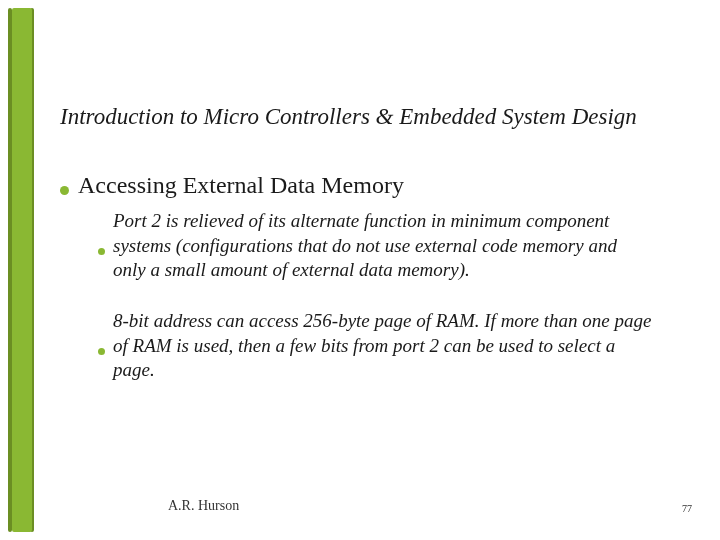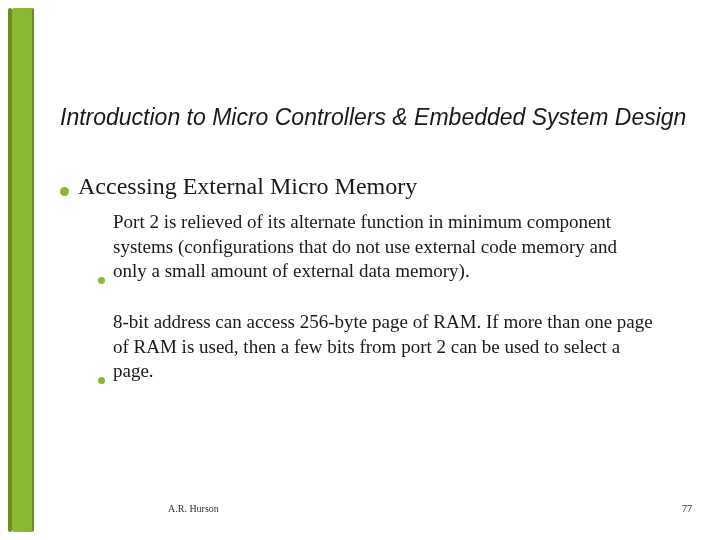--- a/index.html
+++ b/index.html
@@ -32,21 +32,21 @@
   }
   .content {
     position: absolute;
     left: 60px; top: 0; right: 20px; bottom: 0;
   }
   .title {
     margin-top: 104px;
     font-style: italic;
     font-size: 23px;
     color: #1a1a1a;
-    font-family: Liberation Sans, sans-serif;
+    font-family: Liberation Serif, serif;
   }
   .bullet-l1 {
     margin-top: 42px;
     display: flex;
     align-items: flex-start;
   }
   .dot-l1 {
     width: 9px; height: 9px;
     background: #8ab833;
     border-radius: 50%;
@@ -56,42 +56,43 @@
   }
   .txt-l1 {
     font-size: 24px;
     color: #1a1a1a;
     font-family: 'Times New Roman', Georgia, serif;
   }
   .bullet-l2 {
     margin-left: 38px;
     margin-top: 10px;
     display: flex;
-    align-items: flex-end;
+    align-items: center;
+    font-style: italic;
   }
   .bullet-l2 + .bullet-l2 { margin-top: 26px; }
   .dot-l2 {
     width: 7px; height: 7px;
     background: #8ab833;
     border-radius: 50%;
     flex-shrink: 0;
     margin-top: 11px;
     margin-right: 8px;
   }
   .txt-l2 {
     font-size: 19px;
     color: #1a1a1a;
     line-height: 1.3;
     font-family: 'Times New Roman', Georgia, serif;
     max-width: 540px;
   }
   .footer-author {
     position: absolute;
     left: 168px; bottom: 26px;
-    font-size: 10px;
+    font-size: 14px;
     color: #333;
     font-family: 'Times New Roman', serif;
   }
   .footer-page {
     position: absolute;
     right: 28px; bottom: 26px;
     font-size: 10px;
     color: #333;
     font-family: 'Times New Roman', serif;
     margin-left: 31px;
@@ -103,21 +104,21 @@
 <div class="side-accent">
   <div class="accent-thin"></div>
   <div class="accent-main"></div>
 </div>
 
 <div class="content">
   <div class="title">Introduction to Micro Controllers &amp; Embedded System Design</div>
 
   <div class="bullet-l1">
     <div class="dot-l1"></div>
-    <div class="txt-l1">Accessing External Micro Memory</div>
+    <div class="txt-l1">Accessing External Data Memory</div>
   </div>
 
   <div class="bullet-l2">
     <div class="dot-l2"></div>
     <div class="txt-l2">Port 2 is relieved of its alternate function in minimum component systems (configurations that do not use external code memory and only a small amount of external data memory).</div>
   </div>
 
   <div class="bullet-l2">
     <div class="dot-l2"></div>
     <div class="txt-l2">8-bit address can access 256-byte page of RAM.  If more than one page of RAM is used, then a few bits from port 2 can be used to select a page.</div>

